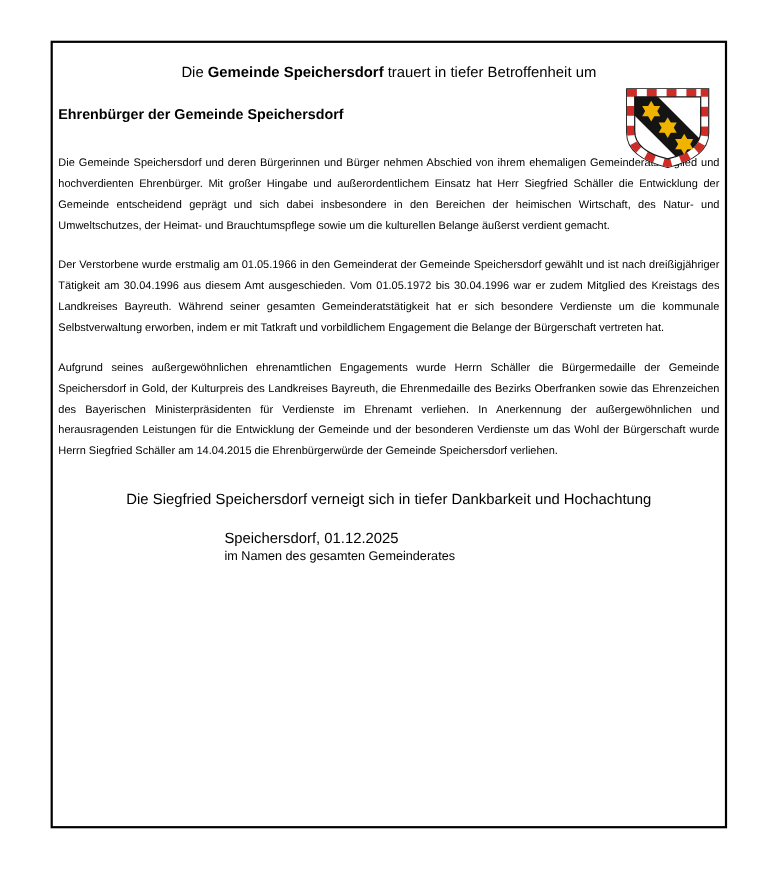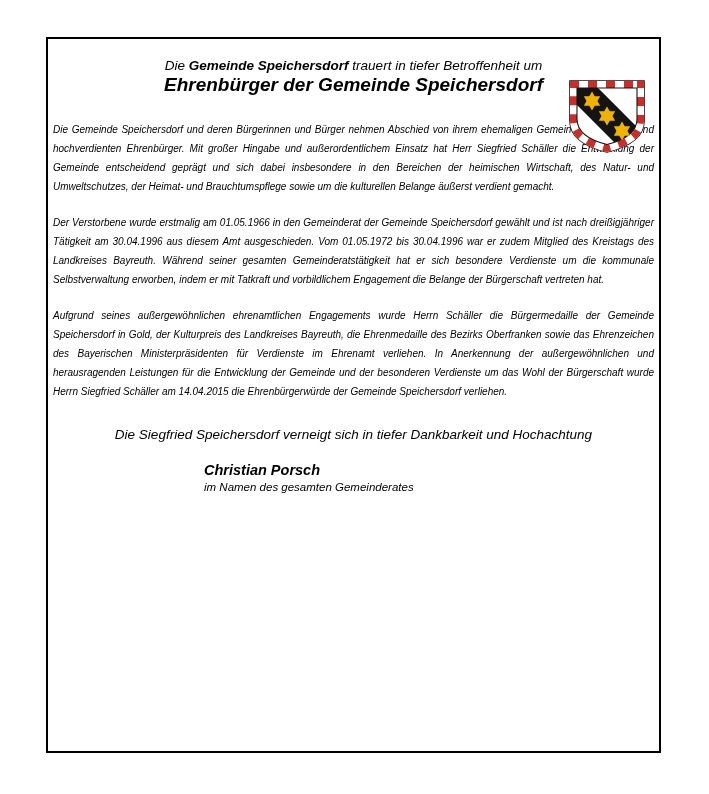--- a/index.html
+++ b/index.html
@@ -12,42 +12,41 @@
     overflow: hidden;
   }
   .frame {
     position: absolute;
     left: 46px; top: 37px;
     width: 615px; height: 716px;
     border: 2px solid #000000;
     background: #ffffff;
     padding: 14px 5px 0 5px;
     overflow: hidden;
-    font-style: italic;
   }
   .intro {
     text-align: center;
     font-size: 13.5px;
     line-height: 18px;
     margin-top: 4px;
   }
   .intro b { font-weight: bold; }
   .main-title {
     text-align: center;
     font-size: 21px;
     font-weight: bold;
     line-height: 26px;
     margin-top: 16px;
   }
   .sub-title {
-    text-align: center;
-    font-size: 19px;
+    text-align: left;
+    font-size: 13px;
     font-weight: bold;
     line-height: 18px;
-    margin-top: 1px;
+    margin-top: 20px;
   }
   .coat {
     position: absolute;
     left: 519px; top: 39px;
     width: 80px; height: 78px;
   }
   .coat svg { width: 100%; height: 100%; display: block; }
   .body-par {
     font-size: 10px;
     line-height: 19px;
@@ -131,17 +130,17 @@
 
   <p class="body-par first">Die Gemeinde Speichersdorf und deren Bürgerinnen und Bürger nehmen Abschied von ihrem ehemaligen Gemeinderatsmitglied und hochverdienten Ehrenbürger. Mit großer Hingabe und außerordentlichem Einsatz hat Herr Siegfried Schäller die Entwicklung der Gemeinde entscheidend geprägt und sich dabei insbesondere in den Bereichen der heimischen Wirtschaft, des Natur- und Umweltschutzes, der Heimat- und Brauchtumspflege sowie um die kulturellen Belange äußerst verdient gemacht.</p>
   <p class="body-par">Der Verstorbene wurde erstmalig am 01.05.1966 in den Gemeinderat der Gemeinde Speichersdorf gewählt und ist nach dreißigjähriger Tätigkeit am 30.04.1996 aus diesem Amt ausgeschieden. Vom 01.05.1972 bis 30.04.1996 war er zudem Mitglied des Kreistags des Landkreises Bayreuth. Während seiner gesamten Gemeinderatstätigkeit hat er sich besondere Verdienste um die kommunale Selbstverwaltung erworben, indem er mit Tatkraft und vorbildlichem Engagement die Belange der Bürgerschaft vertreten hat.</p>
   <p class="body-par">Aufgrund seines außergewöhnlichen ehrenamtlichen Engagements wurde Herrn Schäller die Bürgermedaille der Gemeinde Speichersdorf in Gold, der Kulturpreis des Landkreises Bayreuth, die Ehrenmedaille des Bezirks Oberfranken sowie das Ehrenzeichen des Bayerischen Ministerpräsidenten für Verdienste im Ehrenamt verliehen. In Anerkennung der außergewöhnlichen und herausragenden Leistungen für die Entwicklung der Gemeinde und der besonderen Verdienste um das Wohl der Bürgerschaft wurde Herrn Siegfried Schäller am 14.04.2015 die Ehrenbürgerwürde der Gemeinde Speichersdorf verliehen.</p>
 
   <div class="closing">
     <div>Die Siegfried Speichersdorf verneigt sich in tiefer Dankbarkeit und Hochachtung</div>
   </div>
 
   <div class="sig-block">
-    <div class="sig-name">Christian Porsch</div>
+    <div class="dateline">Speichersdorf, 01.12.2025</div>
     <div class="sig-behalf">im Namen des gesamten Gemeinderates</div>
   </div>
 
 </div>
 
 </body></html>

